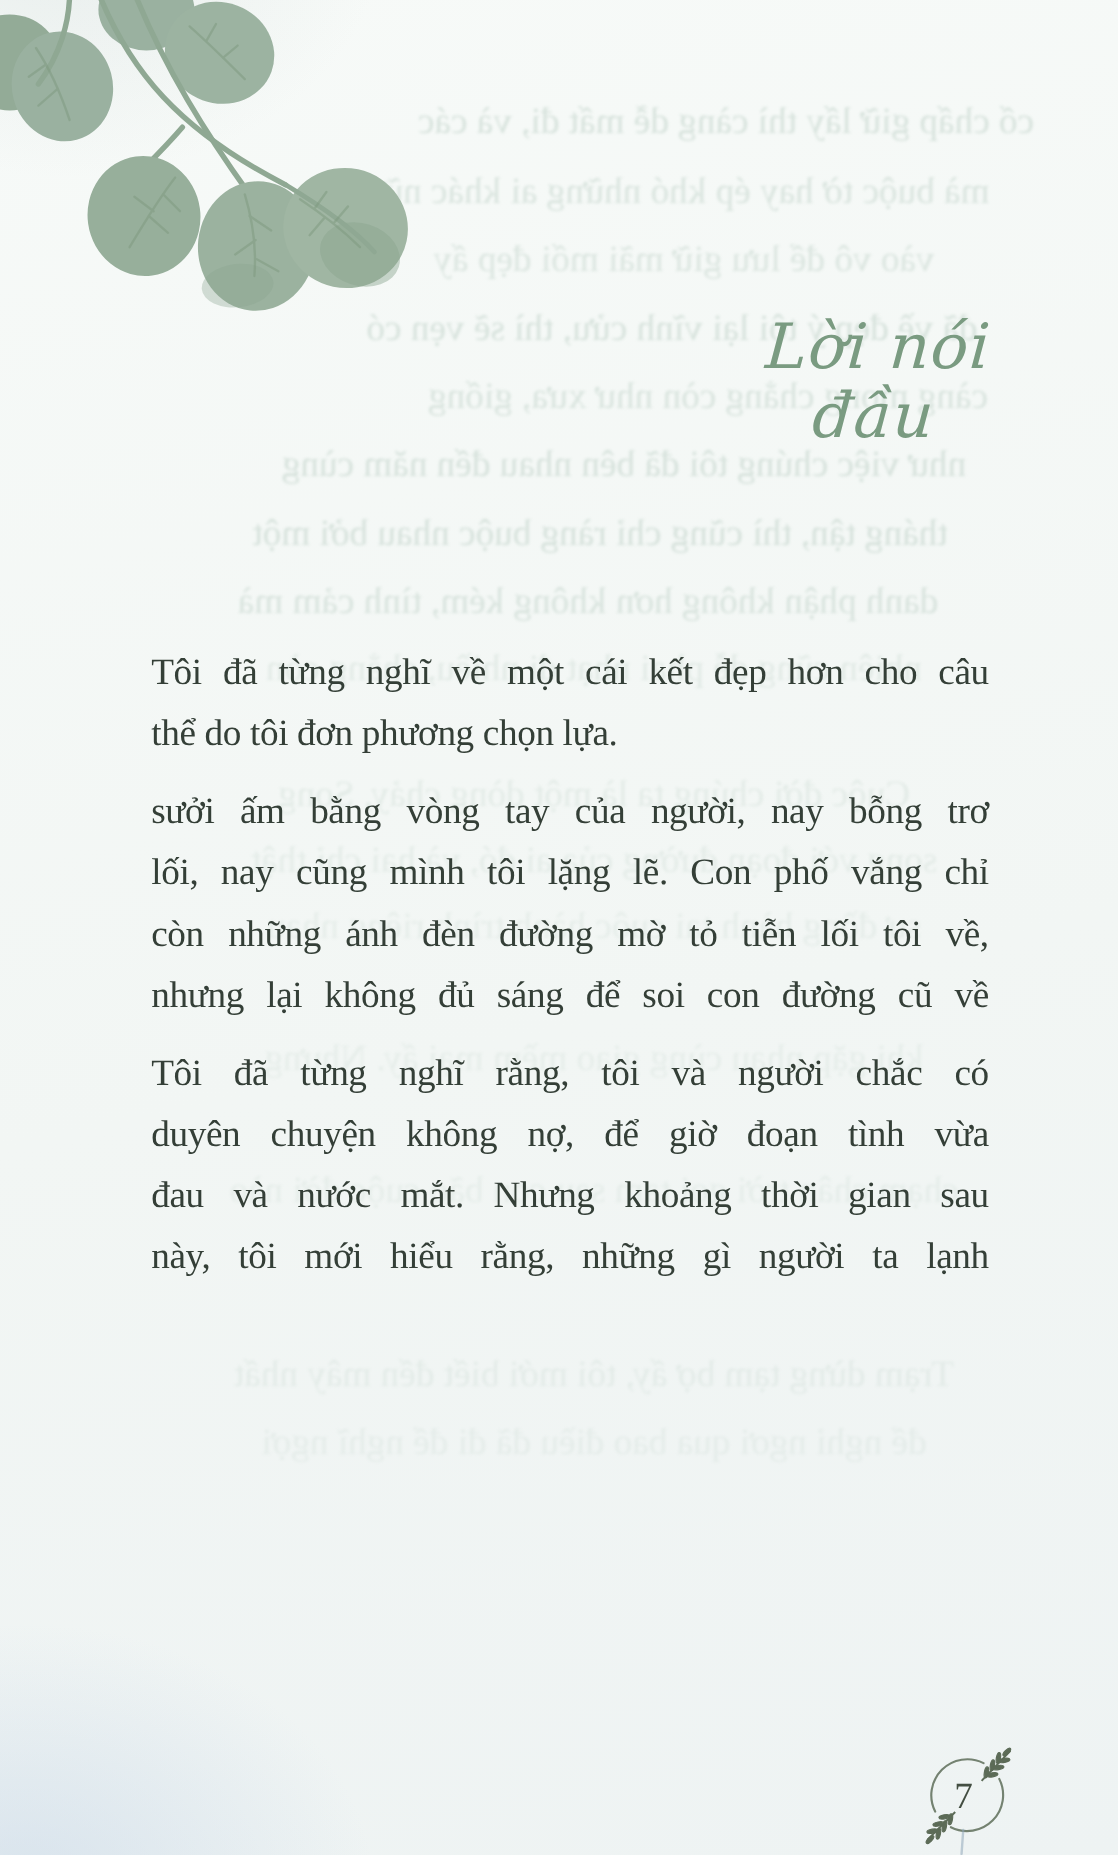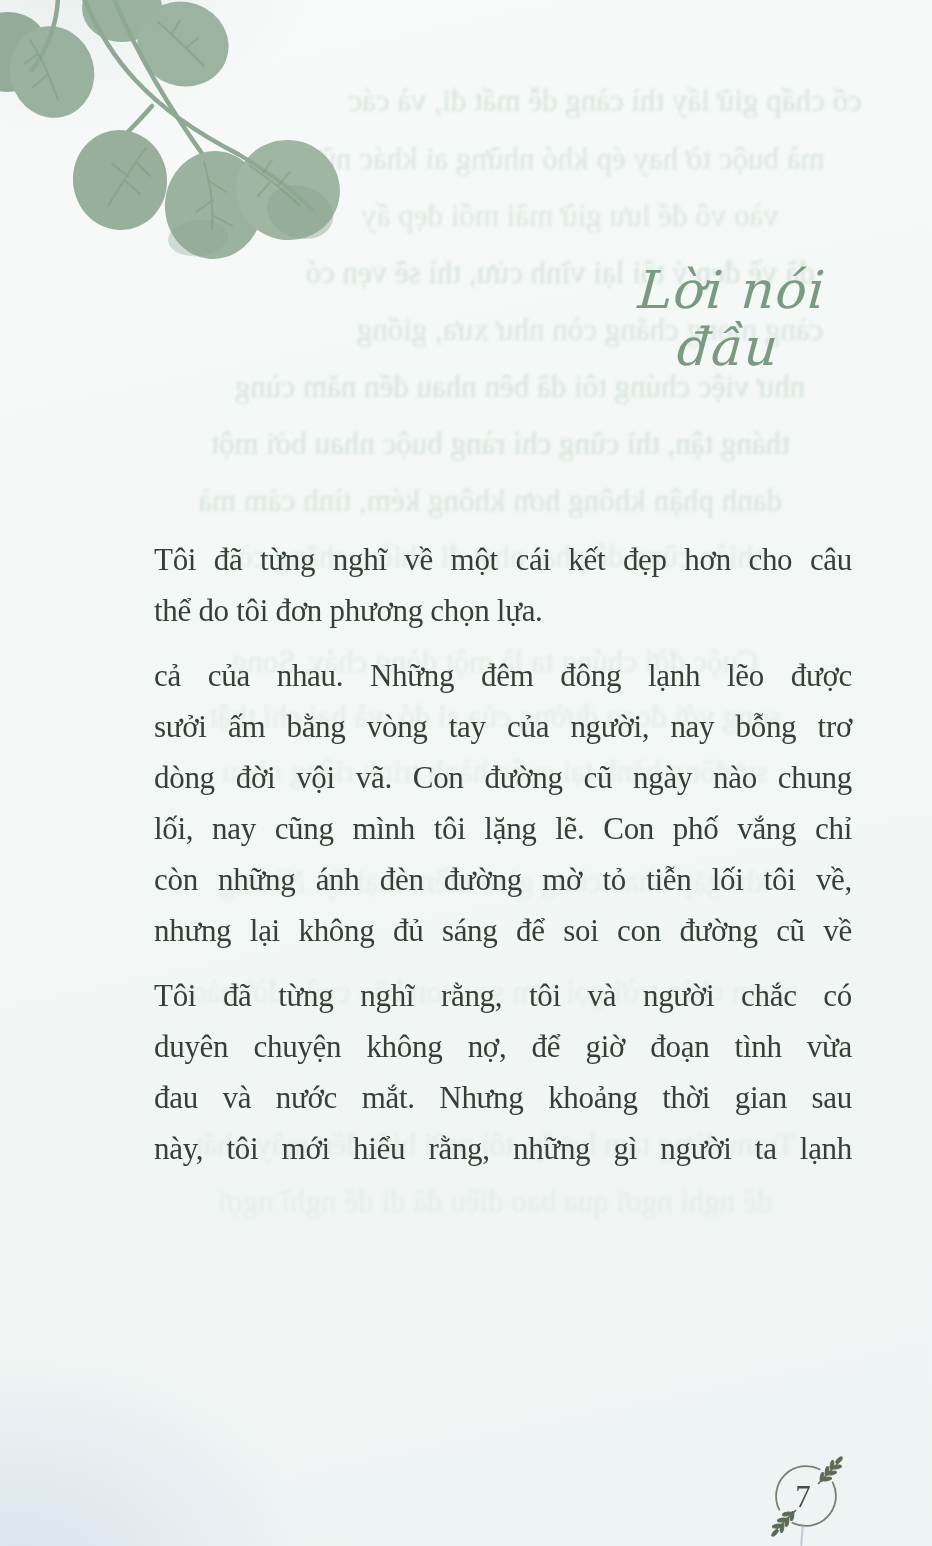--- a/index.html
+++ b/index.html
@@ -25,21 +25,21 @@
          transform:scaleX(-1);filter:blur(1.4px);white-space:nowrap;overflow:hidden;
          text-align:center;}
   
   .leaves{position:absolute;left:0;top:0;}
   
   .title{position:absolute;left:600px;top:262px;width:260px;margin:0;
          font-family:"DejaVu Serif","Liberation Serif",serif;font-style:italic;font-weight:normal;
          font-size:52px;line-height:1.1;color:var(--title-green);
          letter-spacing:1px;transform:skewX(-4deg);text-align:center;}
   
-  .column{position:absolute;left:154px;top:534px;width:698px;color:var(--body-text);}
+  .column{position:absolute;left:126px;top:534px;width:698px;color:var(--body-text);}
   .para{margin:0 0 14px 0;}
   .line{font-size:31px;line-height:51px;letter-spacing:-0.3px;
         text-align:justify;text-align-last:justify;}
   .line.endline{text-align-last:left;}
   
   .ornament{position:absolute;left:766px;top:1454px;width:84px;height:84px;}
   .scratch{position:absolute;left:801px;top:1524px;width:2px;height:22px;
            background:rgba(145,168,185,.55);transform:rotate(4deg);border-radius:1px;}
 </style>
 </head>
@@ -110,23 +110,21 @@
   </svg>
 
   <h1 class="title">Lời nói đầu</h1>
 
   <div class="column">
       <div class="para">
         <div class="line">Tôi đã từng nghĩ về một cái kết đẹp hơn cho câu</div>
         <div class="line endline">thể do tôi đơn phương chọn lựa.</div>
       </div>
       <div class="para">
-        <div class="line">cả của nhau. Những đêm đông lạnh lẽo được</div>
         <div class="line">sưởi ấm bằng vòng tay của người, nay bỗng trơ</div>
-        <div class="line">dòng đời vội vã. Con đường cũ ngày nào chung</div>
         <div class="line">lối, nay cũng mình tôi lặng lẽ. Con phố vắng chỉ</div>
         <div class="line">còn những ánh đèn đường mờ tỏ tiễn lối tôi về,</div>
         <div class="line">nhưng lại không đủ sáng để soi con đường cũ về</div>
       </div>
       <div class="para">
         <div class="line">Tôi đã từng nghĩ rằng, tôi và người chắc có</div>
         <div class="line">duyên chuyện không nợ, để giờ đoạn tình vừa</div>
         <div class="line">đau và nước mắt. Nhưng khoảng thời gian sau</div>
         <div class="line">này, tôi mới hiểu rằng, những gì người ta lạnh</div>
       </div>

